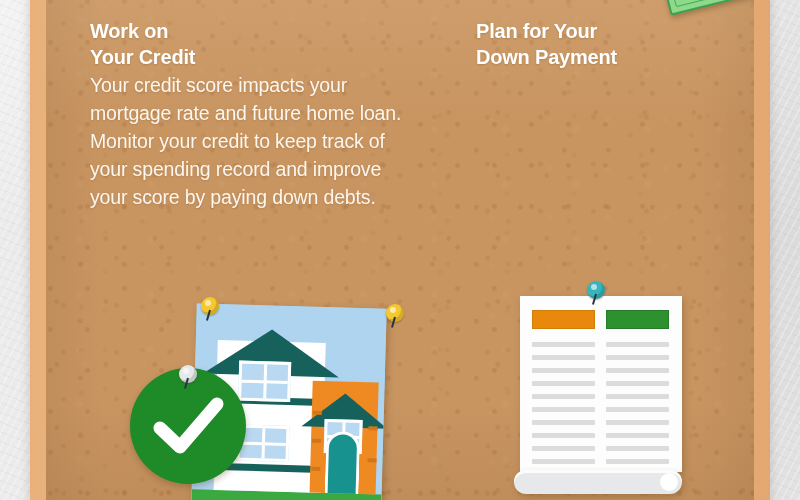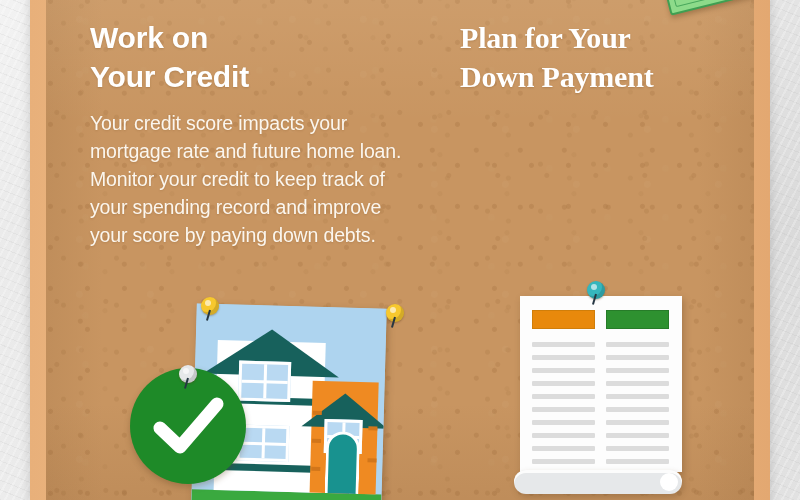--- a/index.html
+++ b/index.html
@@ -58,30 +58,30 @@
     content:""; position:absolute; inset:0;
     background:
       linear-gradient(180deg, rgba(255,230,200,.10) 0%, rgba(0,0,0,0) 25%),
       linear-gradient(0deg, rgba(120,78,38,.12) 0%, rgba(0,0,0,0) 20%),
       linear-gradient(90deg, rgba(120,78,38,.10) 0%, rgba(0,0,0,0) 8%, rgba(0,0,0,0) 92%, rgba(120,78,38,.10) 100%);
   }
 
   
   .col { position:absolute; z-index:6; }
   .col-left  { left:90px;  top:18px; width:312px; }
-  .col-right { left:460px; top:18px; width:278px;font-family:Liberation Serif, serif; }
+  .col-right { left:476px; top:18px; width:278px; }
 
   .heading {
-    font-size:30px; font-weight:bold; color:#ffffff;
+    font-size:20px; font-weight:bold; color:#ffffff;
     line-height:1.30; letter-spacing:-.2px;
     text-shadow:0 1px 2px rgba(120,78,38,.30);
     white-space:pre-line;
   }
   .body {
-    margin-top:14px;
+    margin-top:2px;
     font-size:19.5px; color:#fbf6ee;
     line-height:1.43; letter-spacing:-.15px;
     text-shadow:0 1px 2px rgba(120,78,38,.22);
   }
 
   
   .note-wrap{ position:absolute; left:618px; top:-34px; z-index:5; transform:rotate(-14deg); }
   .note{
     width:86px; height:46px; border-radius:3px;
     background:#8ddb8a; border:2px solid #3f9f52;

